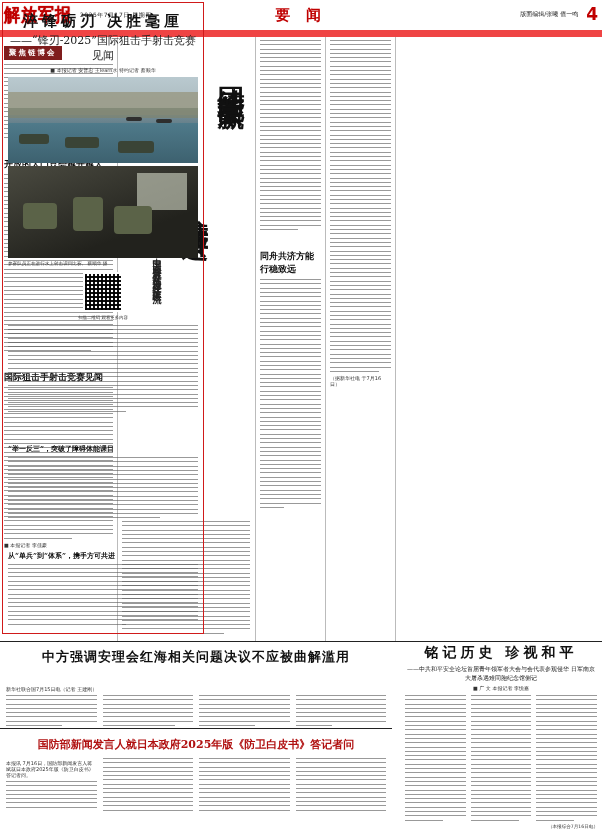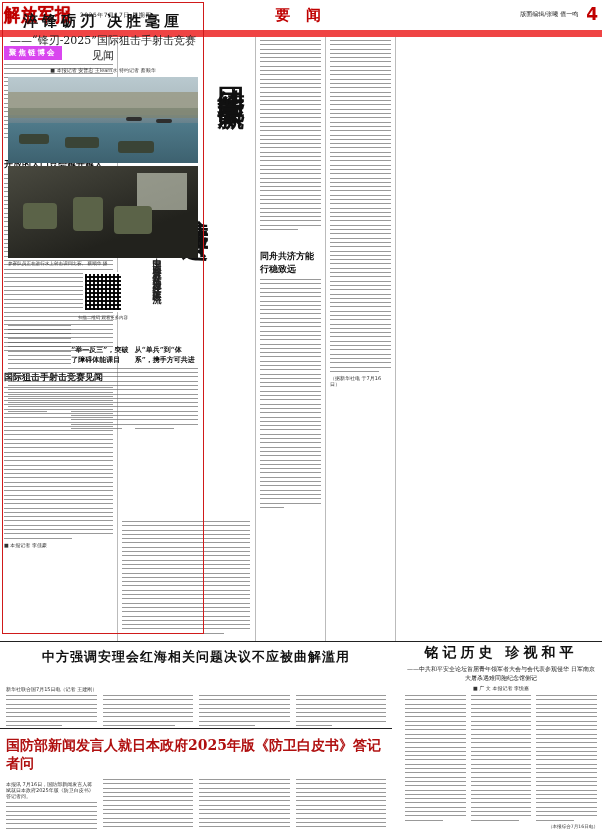--- a/index.html
+++ b/index.html
@@ -93,35 +93,35 @@
   .photo2 .brightwin{position:absolute;right:6%;top:8%;width:26%;height:40%;background:#c8cdbb;opacity:.65;}
   .photo2 .fig{position:absolute;background:#5b6348;border-radius:4px;}
   .cap{font-size:4.6px;color:#333;line-height:1.45;margin:2px 0 4px;}
   .qr{
     width:36px;height:36px;background:
       repeating-linear-gradient(90deg,#111 0 2px,#fff 2px 4px),
       repeating-linear-gradient(0deg,#111 0 2px,#fff 2px 4px);
     background-blend-mode:multiply;margin:3px auto;border:2px solid #fff;
   }
   .qr-cap{font-size:4.4px;text-align:center;color:#333;line-height:1.4;}
-  .feat-cols{display:flex;gap:0;margin-top:4px;}
+  .feat-cols{display:flex;gap:9px;margin-top:4px;flex-direction:column;}
   .feat-cols > div{flex:1;}
 
   
   .vhead{
     writing-mode:vertical-rl;text-orientation:upright;
     font-family:"DejaVu Serif","Liberation Serif",serif;
     font-weight:bold;color:#111;
   }
   .vhead.main{font-size:27px;letter-spacing:3px;position:absolute;right:6px;top:28px;height:230px;}
   .vhead.main2{font-size:27px;letter-spacing:3px;position:absolute;right:42px;top:160px;height:260px;}
   .vhead.sub{font-size:9px;letter-spacing:2px;position:absolute;right:92px;top:190px;height:160px;color:#222;}
 
   .sec-title{
-    display:inline-block;background:#d946ef;color:#fff;font-size:7.5px;
+    display:inline-block;background:#7f1d1d;color:#fff;font-size:7.5px;
     font-family:"DejaVu Serif","Liberation Serif",serif;font-weight:bold;
     padding:2px 5px;letter-spacing:2px;margin:2px 0 4px;
   }
   .mid{
     position:relative;height:66px;border-top:1px solid #222;margin-top:0;
     display:flex;
   }
   .mid-left{width:392px;box-sizing:border-box;padding:4px 6px 0;}
   .mid-title{
     text-align:center;font-family:Liberation Serif, serif;
@@ -141,22 +141,22 @@
   .f2-sub{text-align:center;font-size:6px;line-height:1.5;color:#222;margin-bottom:3px;
     font-family:"DejaVu Serif","Liberation Serif",serif;}
   .f2-by{text-align:center;font-size:5px;color:#333;margin-bottom:4px;}
 
   
   .bottom{
     position:absolute;left:0;top:728px;width:392px;box-sizing:border-box;
     border-top:1px solid #222;padding:5px 6px 0;
   }
   .bot-title{
-    text-align:left;font-family:"DejaVu Serif","Liberation Serif",serif;
-    font-weight:bold;font-size:14px;color:#b01010;letter-spacing:0px;margin:3px 0 6px;
+    text-align:center;font-family:"DejaVu Serif","Liberation Serif",serif;
+    font-weight:bold;font-size:11px;color:#b01010;letter-spacing:0px;margin:3px 0 6px;
   }
   .bot-cols{display:flex;gap:6px;}
   .bot-cols > div{flex:1;}
   .footer-note{
     position:absolute;right:4px;bottom:2px;font-size:4.6px;color:#333;
   }
 </style>
 </head>
 <body>
 

